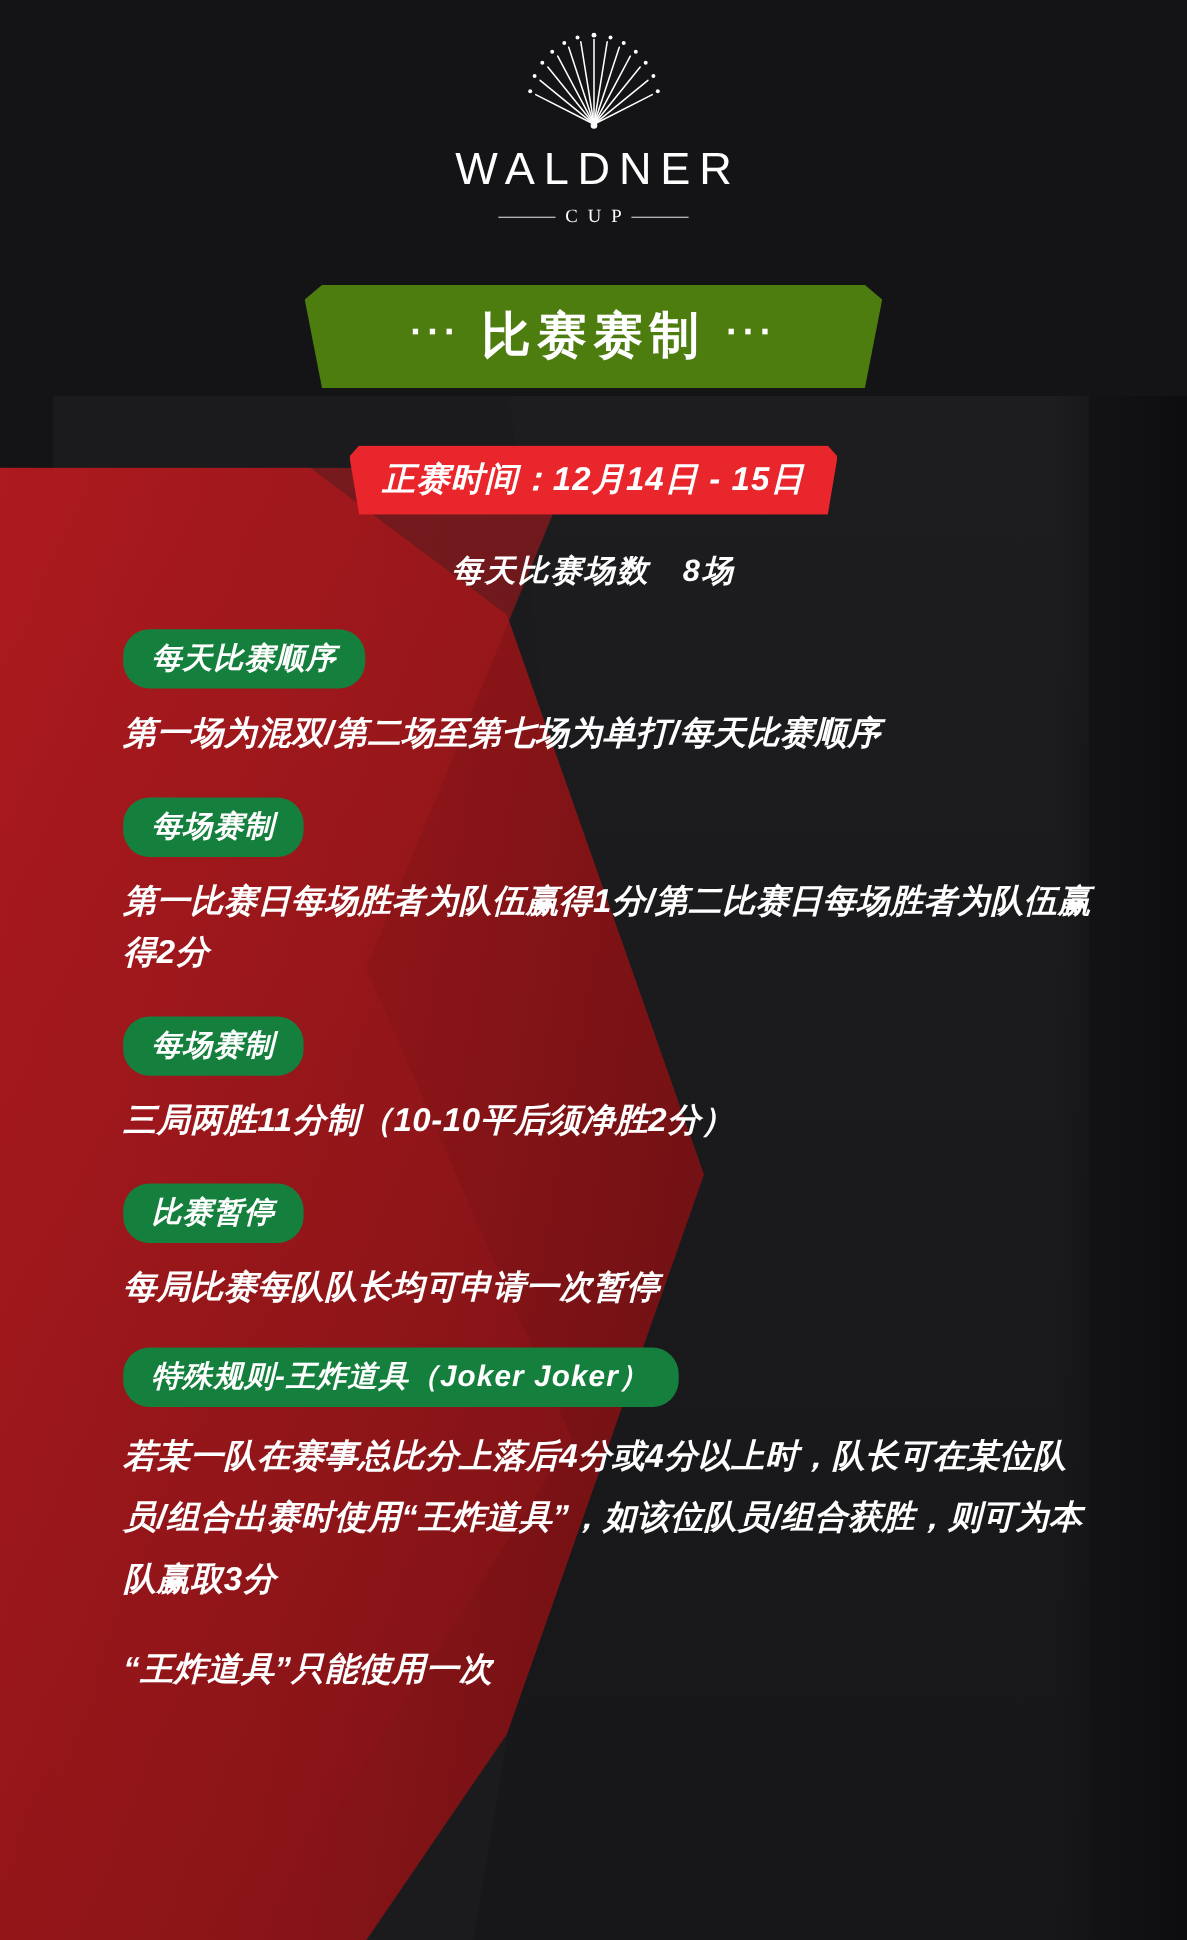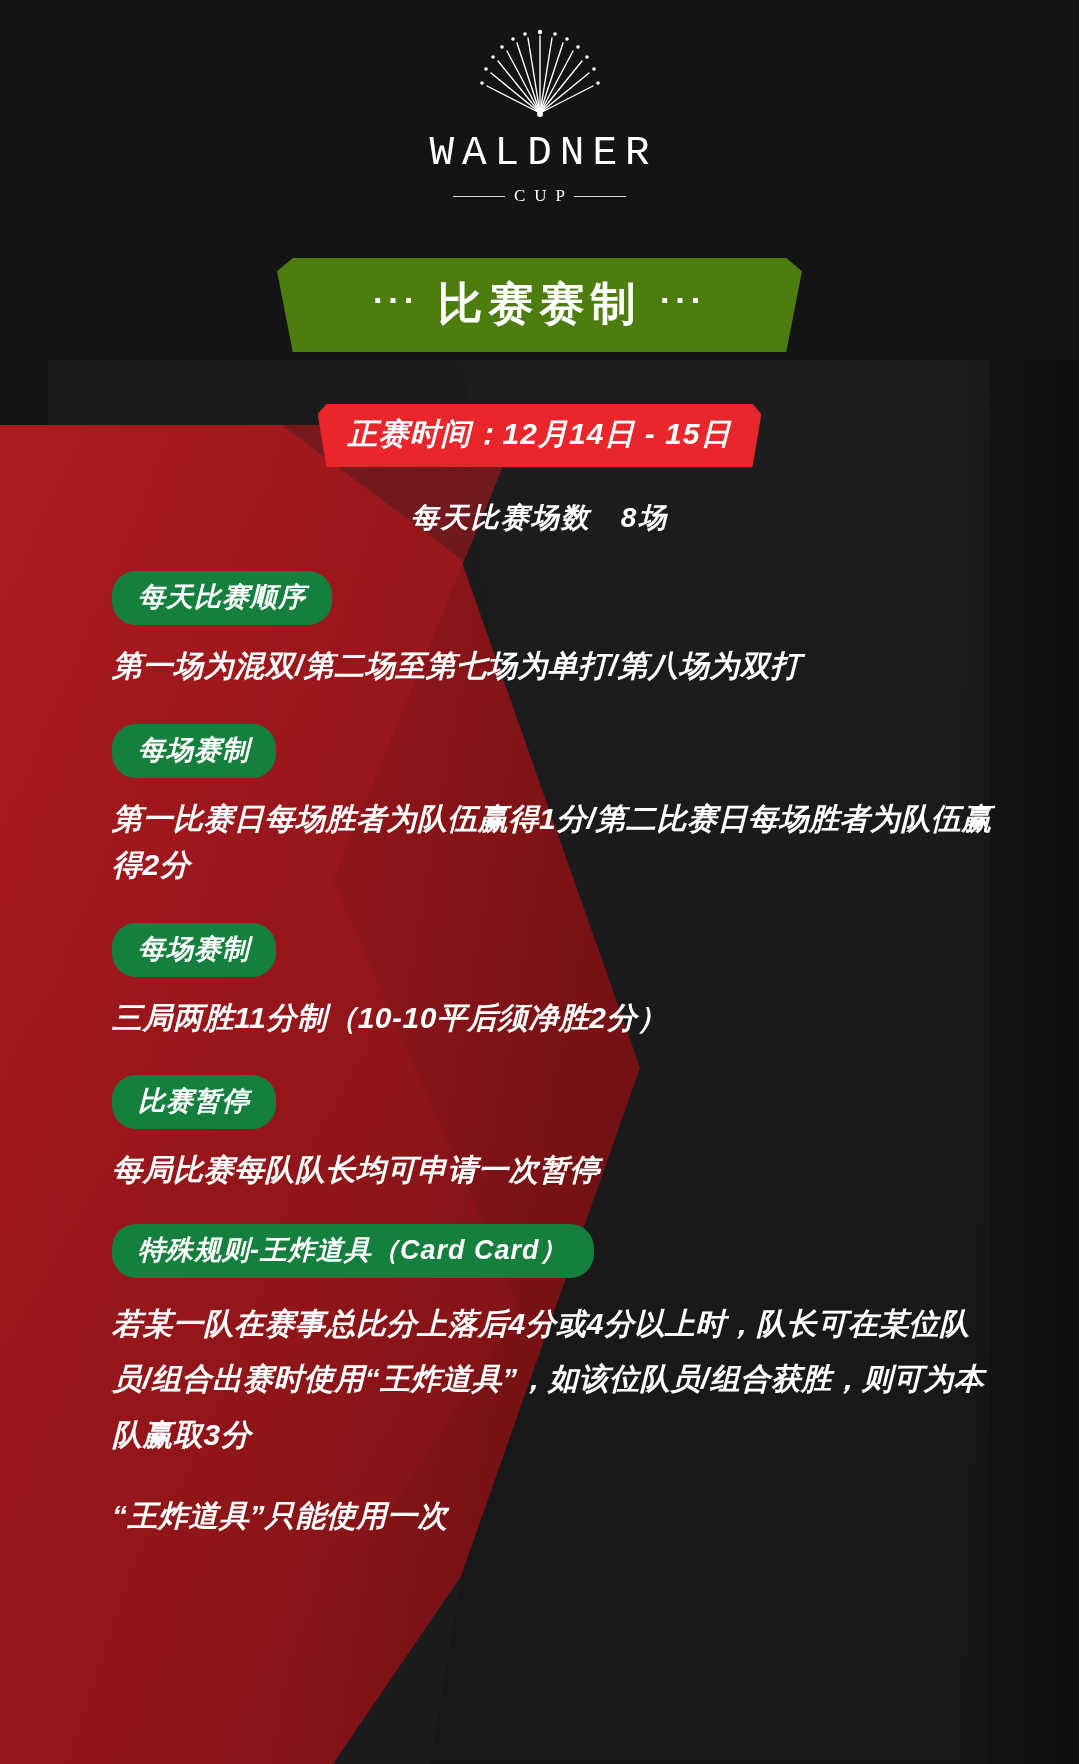--- a/index.html
+++ b/index.html
@@ -79,21 +79,21 @@
     padding-top: 18px;
     text-align: center;
   }
   .logo-burst {
     width: 130px;
     height: 110px;
     margin: 0 auto;
     display: block;
   }
   .logo-wordmark {
-    font-family: Liberation Mono, monospace;
+    font-family: Liberation Sans, sans-serif;
     font-size: 41px;
     letter-spacing: 8px;
     font-weight: 400;
     color: #ffffff;
     margin-top: 2px;
     padding-left: 8px;
   }
   .logo-sub {
     display: flex;
     align-items: center;
@@ -291,37 +291,37 @@
 <div class="content">
 
   <div class="date-chip-wrap">
     <div class="date-chip">正赛时间：12月14日 - 15日</div>
   </div>
 
   <div class="day-count">每天比赛场数　8场</div>
 
   <div class="section">
     <span class="pill">每天比赛顺序</span>
-    <div class="para">第一场为混双/第二场至第七场为单打/第八场为双打</div>
+    <div class="para">第一场为混双/第二场至第七场为单打/每天比赛顺序</div>
   </div>
 
   <div class="section">
     <span class="pill">每场赛制</span>
     <div class="para">第一比赛日每场胜者为队伍赢得1分/第二比赛日每场胜者为队伍赢得2分</div>
   </div>
 
   <div class="section">
     <span class="pill">每场赛制</span>
     <div class="para">三局两胜11分制（10-10平后须净胜2分）</div>
   </div>
 
   <div class="section">
     <span class="pill">比赛暂停</span>
     <div class="para">每局比赛每队队长均可申请一次暂停</div>
   </div>
 
   <div class="section joker-block">
-    <span class="pill">特殊规则-王炸道具（Card Card）</span>
+    <span class="pill">特殊规则-王炸道具（Joker Joker）</span>
     <div class="para loose">若某一队在赛事总比分上落后4分或4分以上时，队长可在某位队员/组合出赛时使用“王炸道具”，如该位队员/组合获胜，则可为本队赢取3分</div>
     <div class="joker-note">“王炸道具”只能使用一次</div>
   </div>
 
 </div>
 
 </body></html>

